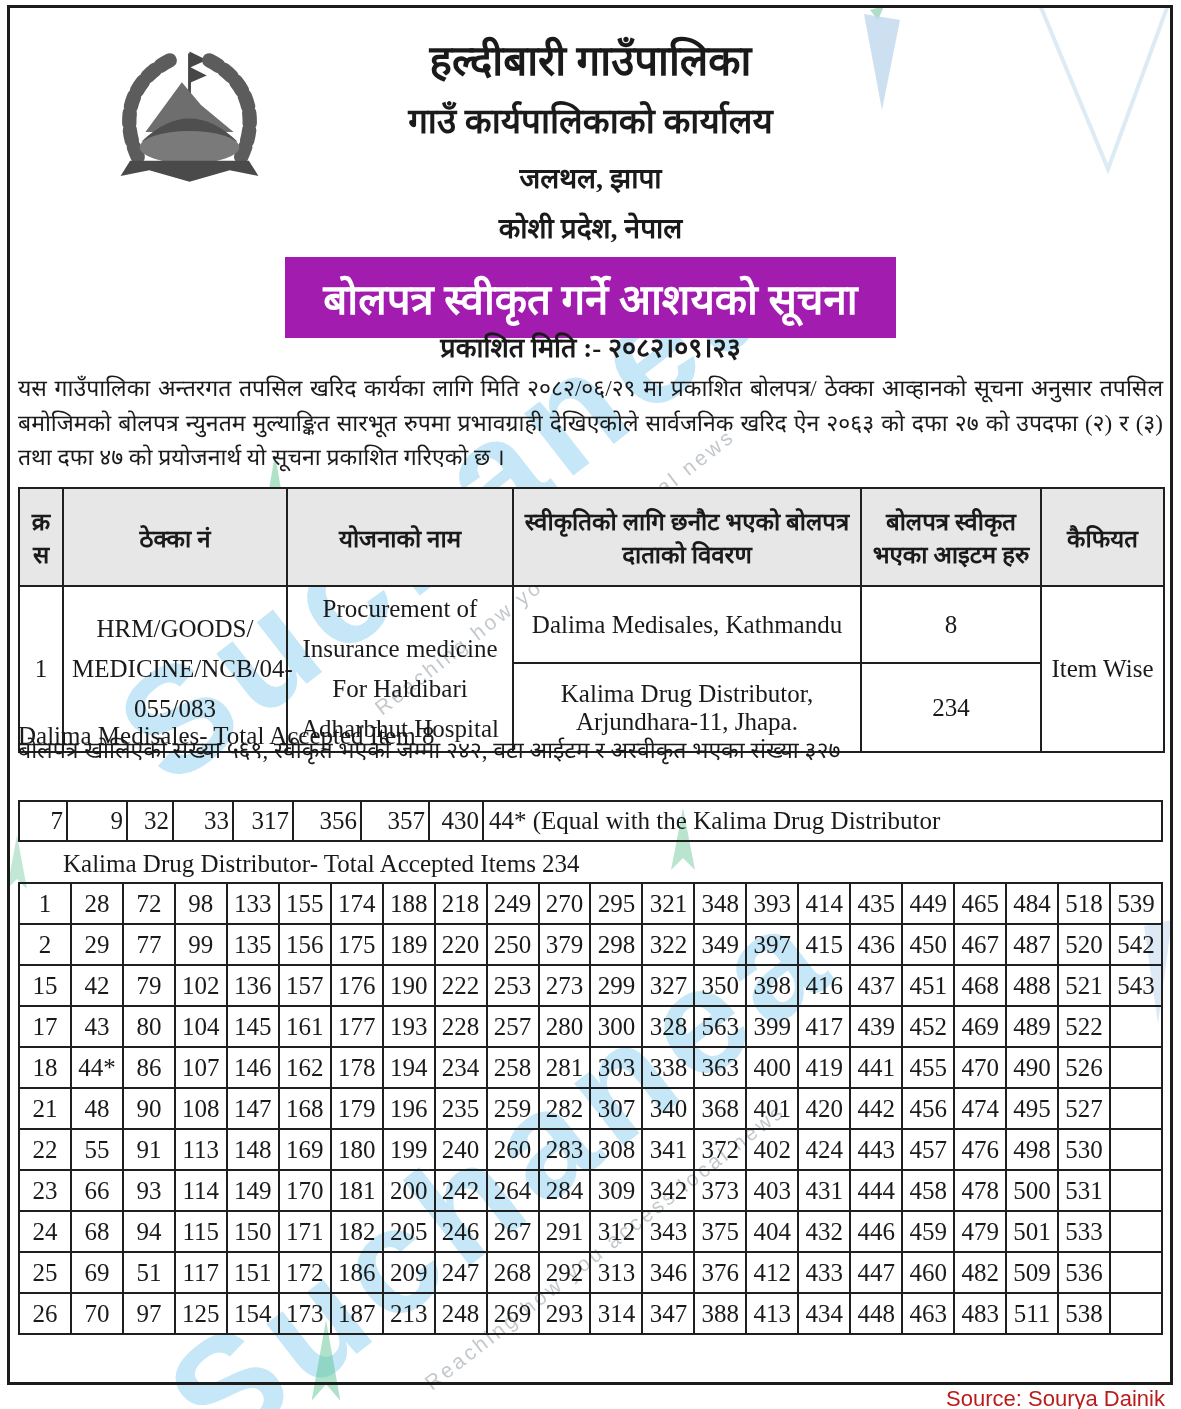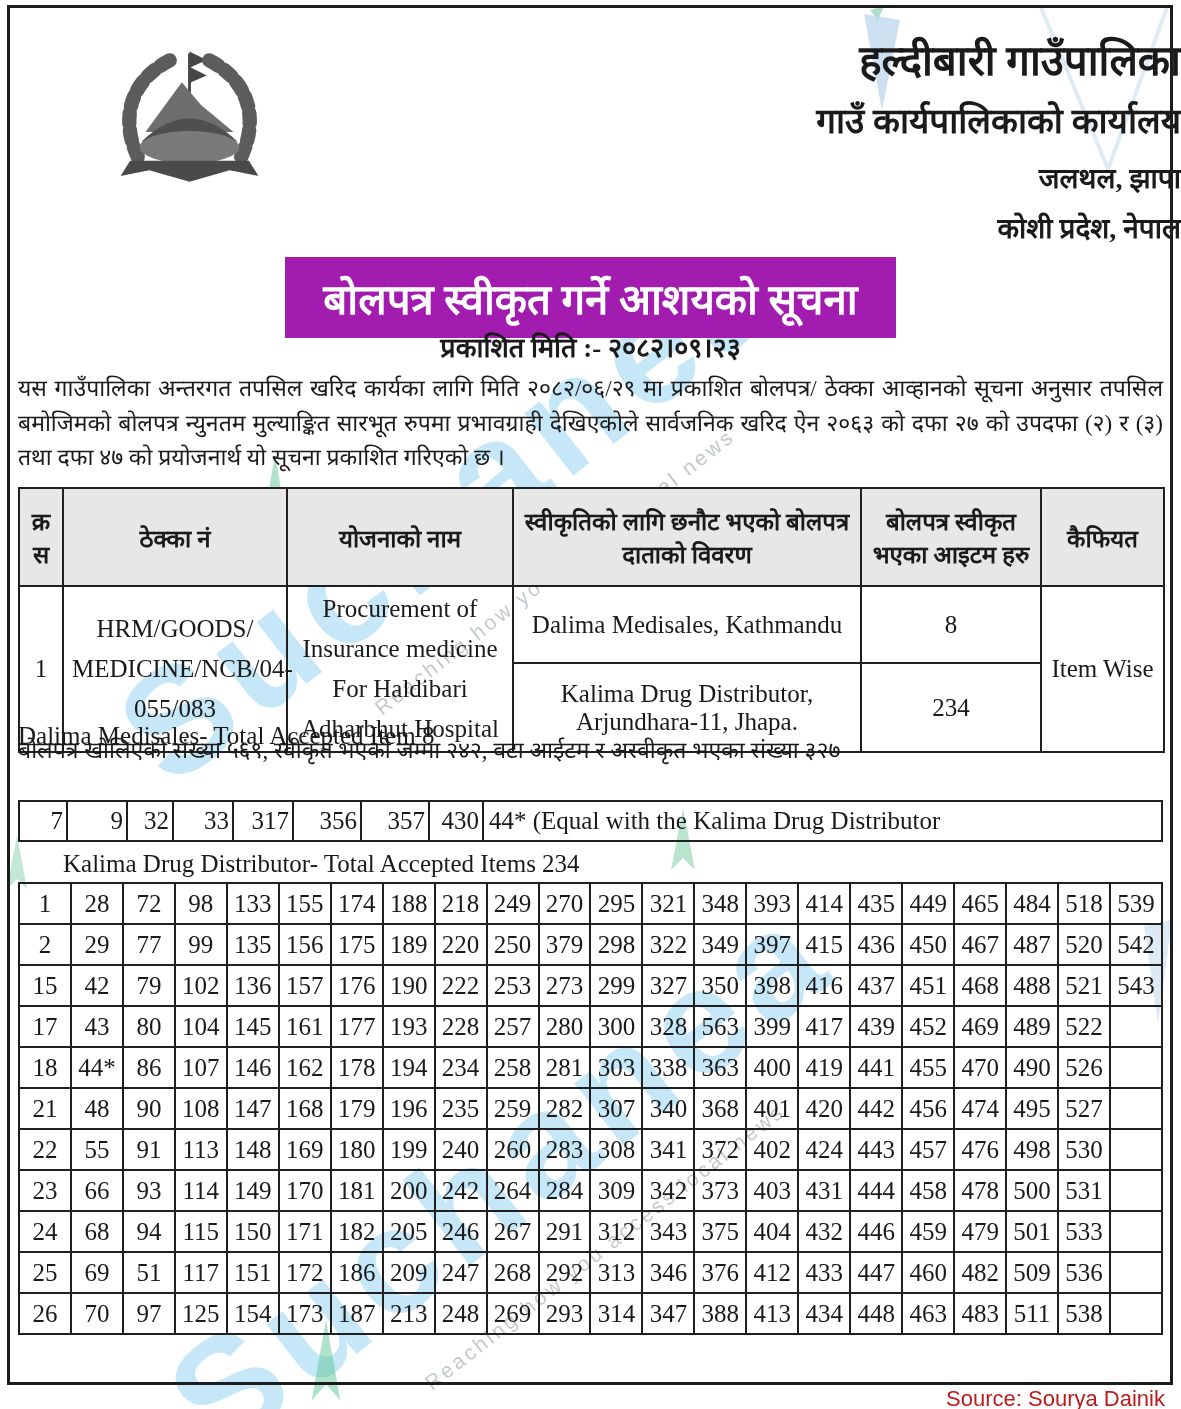--- a/index.html
+++ b/index.html
@@ -25,21 +25,21 @@
   .wm-brand-2{left:90px;top:1090px;width:820px;transform:rotate(-38deg);text-align:center;}
   .wm-tag{
     font-family:"Liberation Sans", sans-serif;font-size:21px;letter-spacing:3px;
     color:rgba(120,132,142,.45);white-space:nowrap;transform:rotate(-38deg);
   }
   .wm-tag-1{left:330px;top:560px;}
   .wm-tag-2{left:380px;top:1235px;}
   .shape{position:absolute;z-index:0;}
   
   .logo{position:absolute;left:112px;top:40px;width:155px;height:158px;z-index:1;}
-  .title{position:absolute;left:0;width:100%;text-align:right;font-weight:700;z-index:1;}
+  .title{position:absolute;left:0;width:100%;text-align:center;font-weight:700;z-index:1;}
   .title-1{top:30px;font-size:42px;}
   .title-2{top:96px;font-size:35px;}
   .title-3{top:158px;font-size:28px;}
   .title-4{top:208px;font-size:28px;}
   .banner-wrap{position:absolute;left:0;top:257px;width:100%;text-align:center;z-index:1;}
   .banner{
     display:inline-block;background:#a21caf;color:#ffffff;
     font-size:42px;font-weight:700;padding:12px 38px;min-width:520px;
   }
   .pub-date{position:absolute;left:0;top:328px;width:100%;text-align:center;

